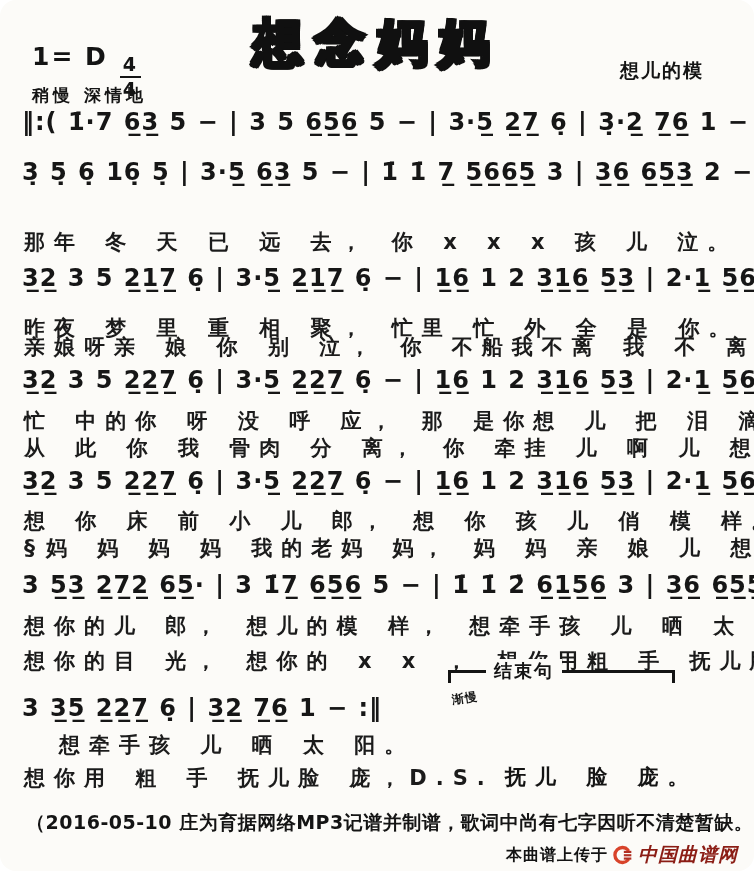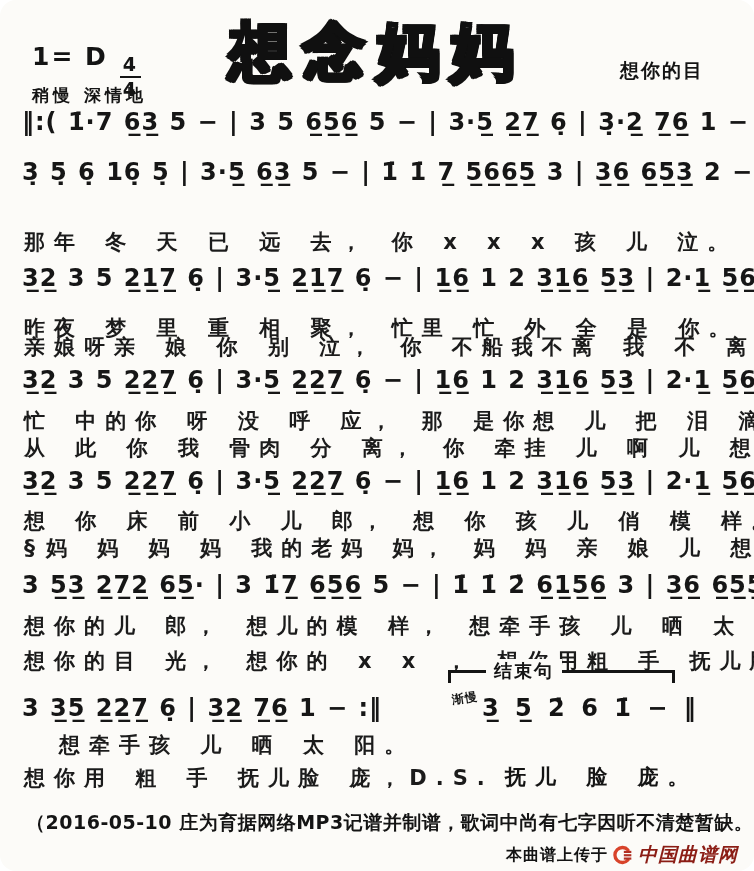--- a/index.html
+++ b/index.html
@@ -10,21 +10,21 @@
     border-radius:16px;
   }
   
   .keyline{position:absolute;left:32px;top:42px;font-size:25px;font-weight:bold;letter-spacing:2px;white-space:nowrap;}
   .frac{display:inline-flex;flex-direction:column;align-items:center;vertical-align:-6px;margin-left:12px;font-size:19px;line-height:1;font-weight:bold;}
   .frac .ft{border-bottom:2.5px solid #141414;padding:0 3px 2px;}
   .frac .fb{padding-top:2px;}
   .tempo{position:absolute;left:32px;top:84px;font-size:17px;font-weight:bold;letter-spacing:4px;white-space:nowrap;}
   .title{
     position:absolute;left:0;top:10px;width:100%;text-align:center;
-    font-size:62px;font-weight:900;letter-spacing:12px;
+    font-size:50px;font-weight:900;letter-spacing:12px;
     color:#ffffff;
     -webkit-text-stroke:3.5px #101010;
     text-shadow:
       -2px -2px 0 #101010, 2px -2px 0 #101010,
       -2px  2px 0 #101010, 2px  2px 0 #101010,
        0   -2px 0 #101010, 0    2px 0 #101010,
       -2px  0   0 #101010, 2px  0   0 #101010;
     white-space:nowrap;
   }
   .credit{position:absolute;left:620px;top:58px;font-size:19px;font-weight:bold;letter-spacing:2px;white-space:nowrap;}
@@ -69,21 +69,21 @@
 <div class="page">
 
   <div class="keyline">
     <span>1= D</span><span class="frac">
         <span class="ft">4</span>
         <span class="fb">4</span>
       </span>
   </div>
   <div class="tempo">稍慢 深情地</div>
   <div class="title">想念妈妈</div>
-  <div class="credit">想你的目</div>
+  <div class="credit">想儿的模</div>
 
   <div class="mline m1">‖:( 1̇·7 6̲3̲ 5 − | 3 5 6̲5̲6̲ 5 − | 3·5̲ 2̲7̲ 6̣ | 3̣·2̲ 7̲6̲ 1 − ) |</div>
 
   <div class="mline m2">3̣ 5̣ 6̣ 16̣ 5̣ | 3·5̲ 6̲3̲ 5 − | 1̇ 1̇ 7̲ 5̲6̲6̲5̲ 3 | 3̲6̲ 6̲5̲3̲ 2 − |</div>
   <div class="lyr l2b">那年 冬 天 已 远 去， 你 x x x 孩 儿 泣。</div>
 
   <div class="mline m3">3̲2̲ 3 5 2̲1̲7̲ 6̣ | 3·5̲ 2̲1̲7̲ 6̣ − | 1̲6̲ 1 2 3̲1̲6̲ 5̲3̲ | 2·1̲ 5̲6̲2̲6̲ 1 − |</div>
   <div class="lyr l3a">昨夜 梦 里 重 相 聚， 忙里 忙 外 全 是 你。</div>
   <div class="lyr l3b">亲娘呀亲 娘 你 别 泣， 你 不船我不离 我 不 离。</div>
 
@@ -97,21 +97,20 @@
 
   <div class="mline m6">3 5̲3̲ 2̲7̲2̲ 6̲5̲· | 3 1̇7̲ 6̲5̲6̲ 5 − | 1̇ 1̇ 2̇ 6̲1̲5̲6̲ 3 | 3̲6̲ 6̲5̲5̲3̲ 2 − |</div>
   <div class="lyr l6a">想你的儿 郎， 想儿的模 样， 想牵手孩 儿 晒 太 阳，</div>
   <div class="lyr l6b">想你的目 光， 想你的 x x ， 想你用粗 手 抚儿脸 庞，</div>
 
   <div class="endbox">
     <span class="endlabel">结束句</span>
   </div>
   <div class="rit">渐慢</div>
   <div class="mline m7">3 3̲5̲ 2̲2̲7̲ 6̣ | 3̲2̲ 7̲6̲ 1 − :‖</div>
-  <div class="endnotes">3̲ 5̲ 2̇ 6 1̇ − ‖</div>
   <div class="lyr l7a">想牵手孩 儿 晒 太 阳。</div>
   <div class="endlyr">抚儿 脸 庞。</div>
   <div class="lyr l7b">想你用 粗 手 抚儿脸 庞，D.S.</div>
 
   <div class="footnote">（2016-05-10 庄为育据网络MP3记谱并制谱，歌词中尚有七字因听不清楚暂缺。）</div>
 
   <div class="footer">
     <span class="prefix">本曲谱上传于</span>
     <svg class="logo" viewBox="0 0 24 24">
       <path d="M18 6 A9 9 0 1 0 18 18" fill="none" stroke="#d8432a" stroke-width="4" stroke-linecap="round"></path>

